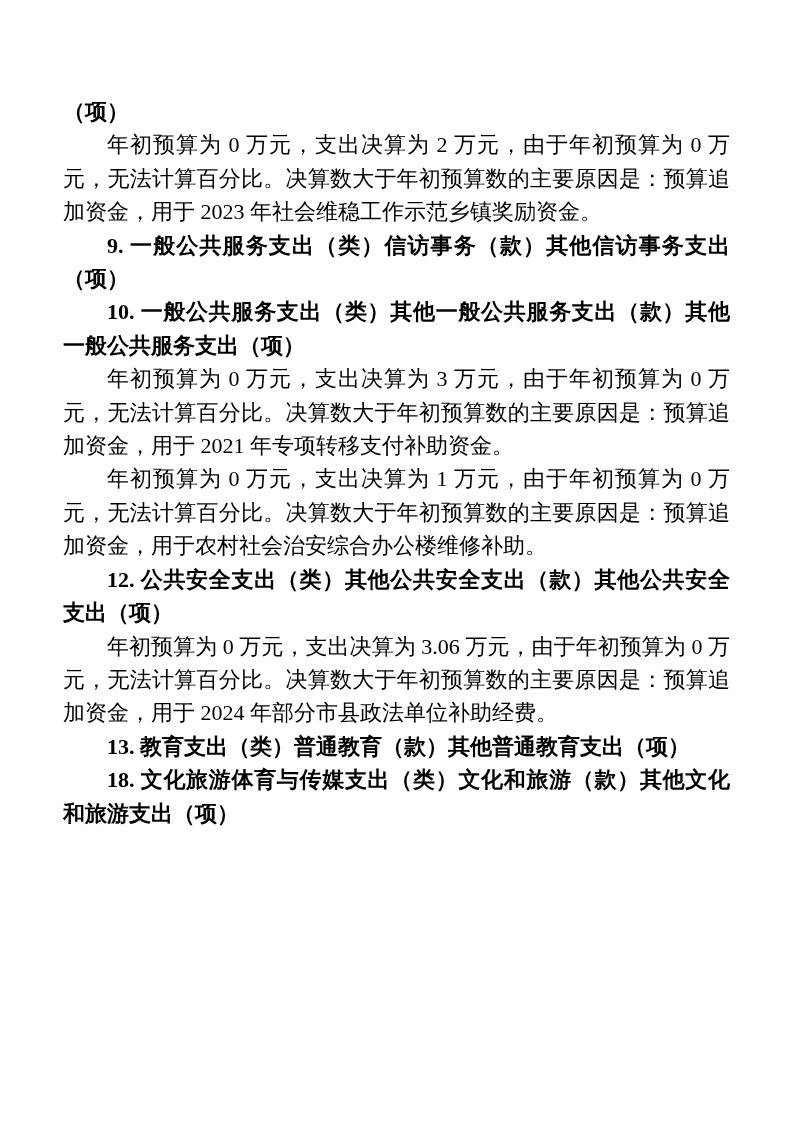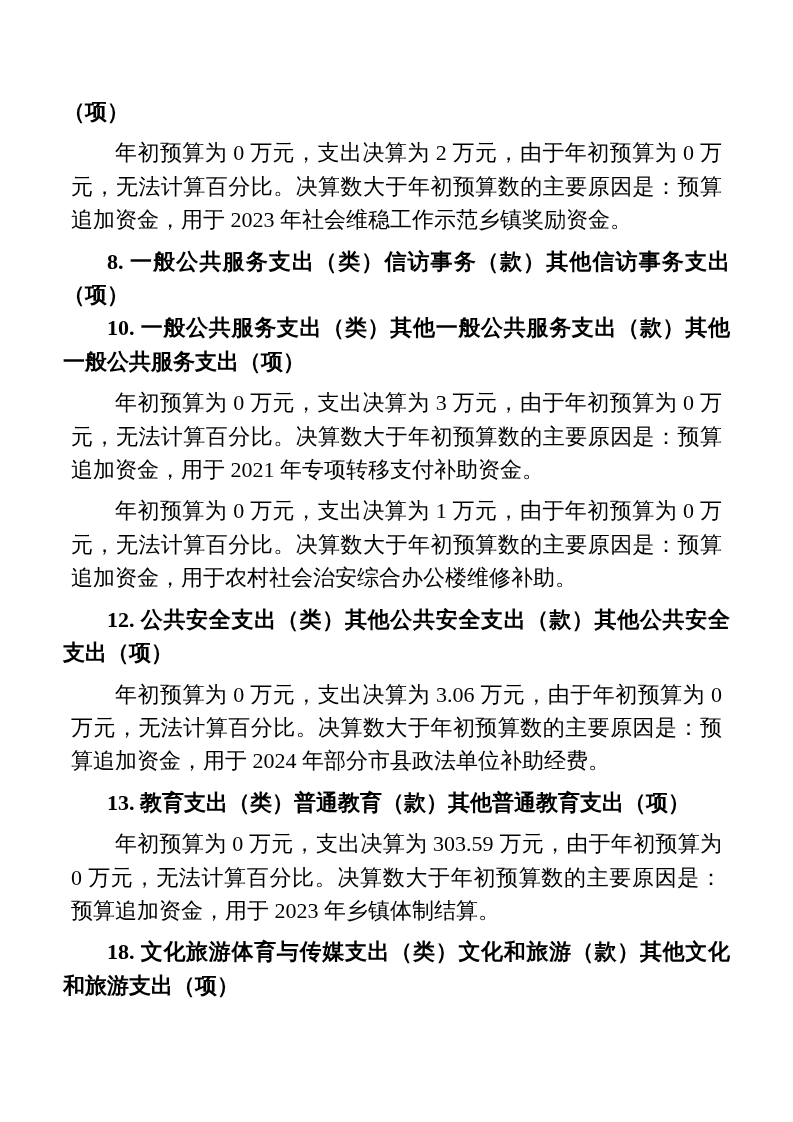--- a/index.html
+++ b/index.html
@@ -30,43 +30,42 @@
     margin: 0;
     padding: 0;
     font-size: 22px;
     font-weight: 700;
     text-indent: 2em;
   }
   .section-heading.continued {
     text-indent: 0;
   }
   .section-body {
-    margin: 8px;
+    margin: 0;
     padding: 0;
     text-indent: 2em;
   }
 </style>
 </head>
 <body>
 
 <div class="page">
   <div class="content">
 
     <h3 class="section-heading continued">（项）</h3>
     <p class="section-body">年初预算为 0 万元，支出决算为 2 万元，由于年初预算为 0 万元，无法计算百分比。决算数大于年初预算数的主要原因是：预算追加资金，用于 2023 年社会维稳工作示范乡镇奖励资金。</p>
 
-    <h3 class="section-heading">8. 一般公共服务支出（类）信访事务（款）其他信访事务支出（项）</h3>
+    <h3 class="section-heading">9. 一般公共服务支出（类）信访事务（款）其他信访事务支出（项）</h3>
 
     <h3 class="section-heading">10. 一般公共服务支出（类）其他一般公共服务支出（款）其他一般公共服务支出（项）</h3>
     <p class="section-body">年初预算为 0 万元，支出决算为 3 万元，由于年初预算为 0 万元，无法计算百分比。决算数大于年初预算数的主要原因是：预算追加资金，用于 2021 年专项转移支付补助资金。</p>
 
     <p class="section-body">年初预算为 0 万元，支出决算为 1 万元，由于年初预算为 0 万元，无法计算百分比。决算数大于年初预算数的主要原因是：预算追加资金，用于农村社会治安综合办公楼维修补助。</p>
 
     <h3 class="section-heading">12. 公共安全支出（类）其他公共安全支出（款）其他公共安全支出（项）</h3>
     <p class="section-body">年初预算为 0 万元，支出决算为 3.06 万元，由于年初预算为 0 万元，无法计算百分比。决算数大于年初预算数的主要原因是：预算追加资金，用于 2024 年部分市县政法单位补助经费。</p>
 
     <h3 class="section-heading">13. 教育支出（类）普通教育（款）其他普通教育支出（项）</h3>
-    <p class="section-body">年初预算为 0 万元，支出决算为 303.59 万元，由于年初预算为 0 万元，无法计算百分比。决算数大于年初预算数的主要原因是：预算追加资金，用于 2023 年乡镇体制结算。</p>
 
     <h3 class="section-heading">18. 文化旅游体育与传媒支出（类）文化和旅游（款）其他文化和旅游支出（项）</h3>
 
   </div>
 </div>
 
 </body></html>

